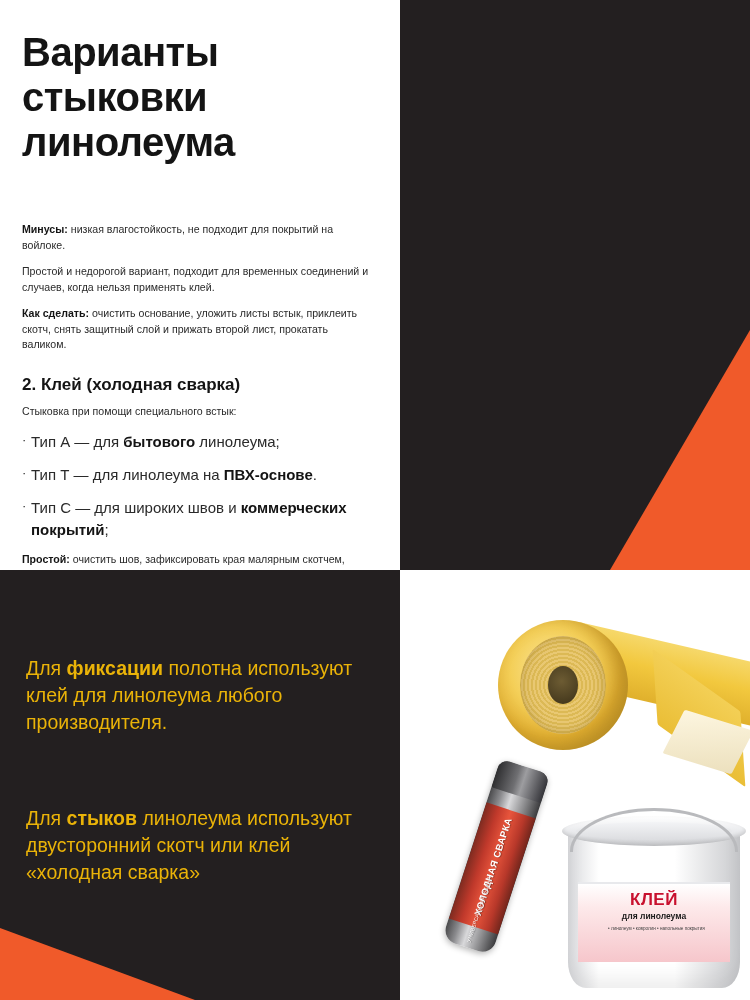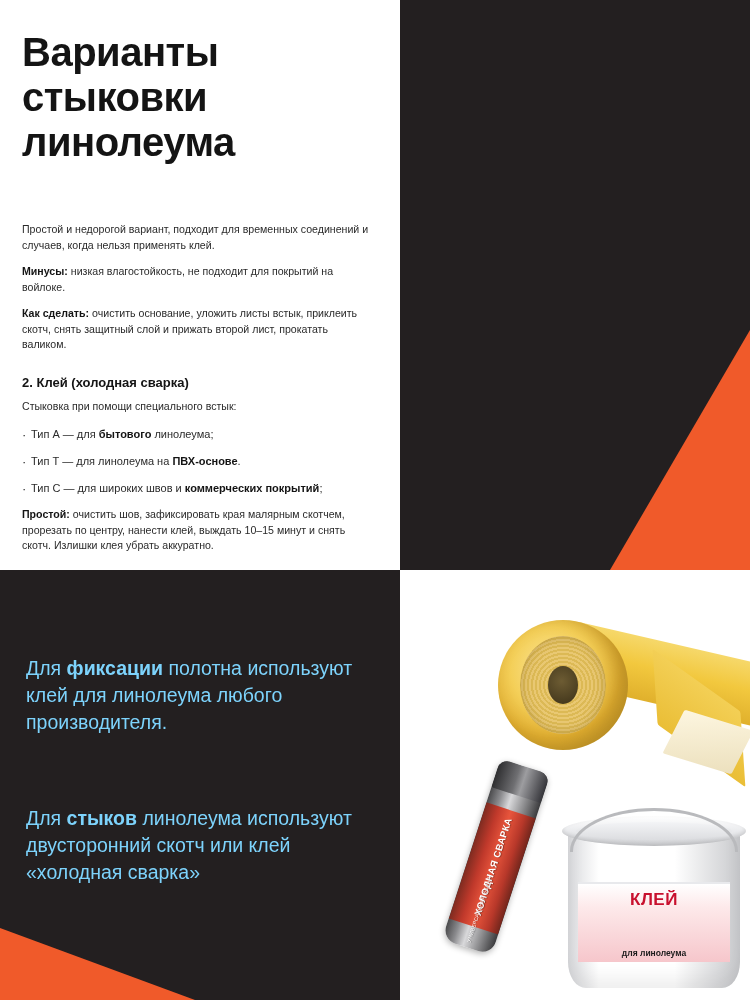--- a/index.html
+++ b/index.html
@@ -32,50 +32,50 @@
     position:absolute; left:22px; top:30px; width:340px;
     font-size:40px; line-height:1.12; font-weight:bold; color:#141414;
     letter-spacing:-0.5px;
   }
 
   .content { position:absolute; left:22px; top:222px; width:348px; }
   h2.sub {
     font-size:13.5px; font-weight:bold; color:#141414; margin-bottom:8px;
   }
   h2.sub2 {
-    font-size:13px; font-weight:bold; color:#141414; margin:22px 0 9px 0;
+    font-size:17px; font-weight:bold; color:#141414; margin:22px 0 9px 0;
   }
   p.body {
     font-size:10.6px; line-height:1.47; color:#2a2a2a; margin-bottom:11px;
   }
   p.body b { font-weight:bold; color:#141414; }
   ul.list { list-style:none; margin:0 0 11px 0; }
   ul.list li {
-    font-size:11px; line-height:1.47; color:#2a2a2a; padding-left:9px; position:relative;margin-top:11px;
+    font-size:15px; line-height:1.47; color:#2a2a2a; padding-left:9px; position:relative;margin-top:11px;
   }
   ul.list li:before {
     content:"·"; position:absolute; left:0; top:-1px; font-size:13px; color:#2a2a2a;
   }
   ul.list li b { font-weight:bold; color:#141414; }
 
   
   .bottom-left {
     position:absolute; left:0; top:570px; width:400px; height:430px;
     background:#231f20; overflow:hidden;
   }
   .bottom-right {
     position:absolute; left:400px; top:570px; width:350px; height:430px;
     background:#ffffff; overflow:hidden;
   }
   .orange-wedge2 {
     position:absolute; left:0; bottom:0; width:195px; height:72px;
     background:#f05a2a;
     clip-path:polygon(0 0, 100% 100%, 0 100%);
   }
-  .btext { position:absolute; left:26px; width:350px; color:#7dd3fc; }
+  .btext { position:absolute; left:26px; width:350px; color:#eab308; }
   .btext p {
     font-size:19.5px; line-height:1.38; font-weight:normal;
   }
   .btext p b { font-weight:bold; }
   .bt1 { top:85px; }
   .bt2 { top:235px; }
 
   
   .prod { position:absolute; }
 
@@ -175,21 +175,20 @@
     position:absolute; left:14px; top:16px; width:156px; height:18px;
     background:linear-gradient(180deg,#f3f4f6 0%, #dcdde0 100%);
     border-radius:50%/50%;
   }
   .bucket-label {
     position:absolute; left:16px; top:76px; width:152px; height:80px;
     background:linear-gradient(180deg,#ffffff 0%, #fde9ea 30%, #f6c6cb 100%);
     border-top:2px solid #e8e9ec;
     display:flex; flex-direction:column; align-items:center; justify-content:flex-start;
     padding-top:6px;
-    gap:37px;
   }
   .bucket-label .l1 { font-size:17px; font-weight:bold; color:#c8102e; letter-spacing:0.5px; }
   .bucket-label .l2 { font-size:8.5px; font-weight:bold; color:#1b1b1b; margin-top:1px; }
   .bucket-label .l3 { font-size:4.6px; color:#444; margin-top:5px; line-height:1.5; text-align:left; width:100%; padding-left:30px;}
   .bucket-handle {
     position:absolute; left:8px; top:2px; width:168px; height:44px;
     border:3px solid #b9babd; border-bottom:none;
     border-radius:90px 90px 0 0 / 46px 46px 0 0;
     background:transparent;
   }
@@ -200,23 +199,23 @@
 <div class="page">
 
   <div class="top">
 
     <div class="top-left">
       <h1 class="title">Варианты стыковки линолеума</h1>
 
       <div class="content">
 
 
+        <p class="body"><b>Минусы:</b><span> низкая влагостойкость, не подходит для покрытий на войлоке.</span></p>
+
         <p class="body">Простой и недорогой вариант, подходит для временных соединений и случаев, когда нельзя применять клей.</p>
-
-        <p class="body"><b>Минусы:</b><span> низкая влагостойкость, не подходит для покрытий на войлоке.</span></p>
 
         <p class="body"><b>Как сделать:</b><span> очистить основание, уложить листы встык, приклеить скотч, снять защитный слой и прижать второй лист, прокатать валиком.</span></p>
 
         <h2 class="sub2">2. Клей (холодная сварка)</h2>
 
         <p class="body" style="margin-bottom:4px">Стыковка при помощи специального встык:</p>
 
         <ul class="list">
           <li><span>Тип А — для </span><b>бытового</b><span> линолеума;</span></li>
           <li><span>Тип Т — для линолеума на </span><b>ПВХ-основе</b><span>.</span></li>

